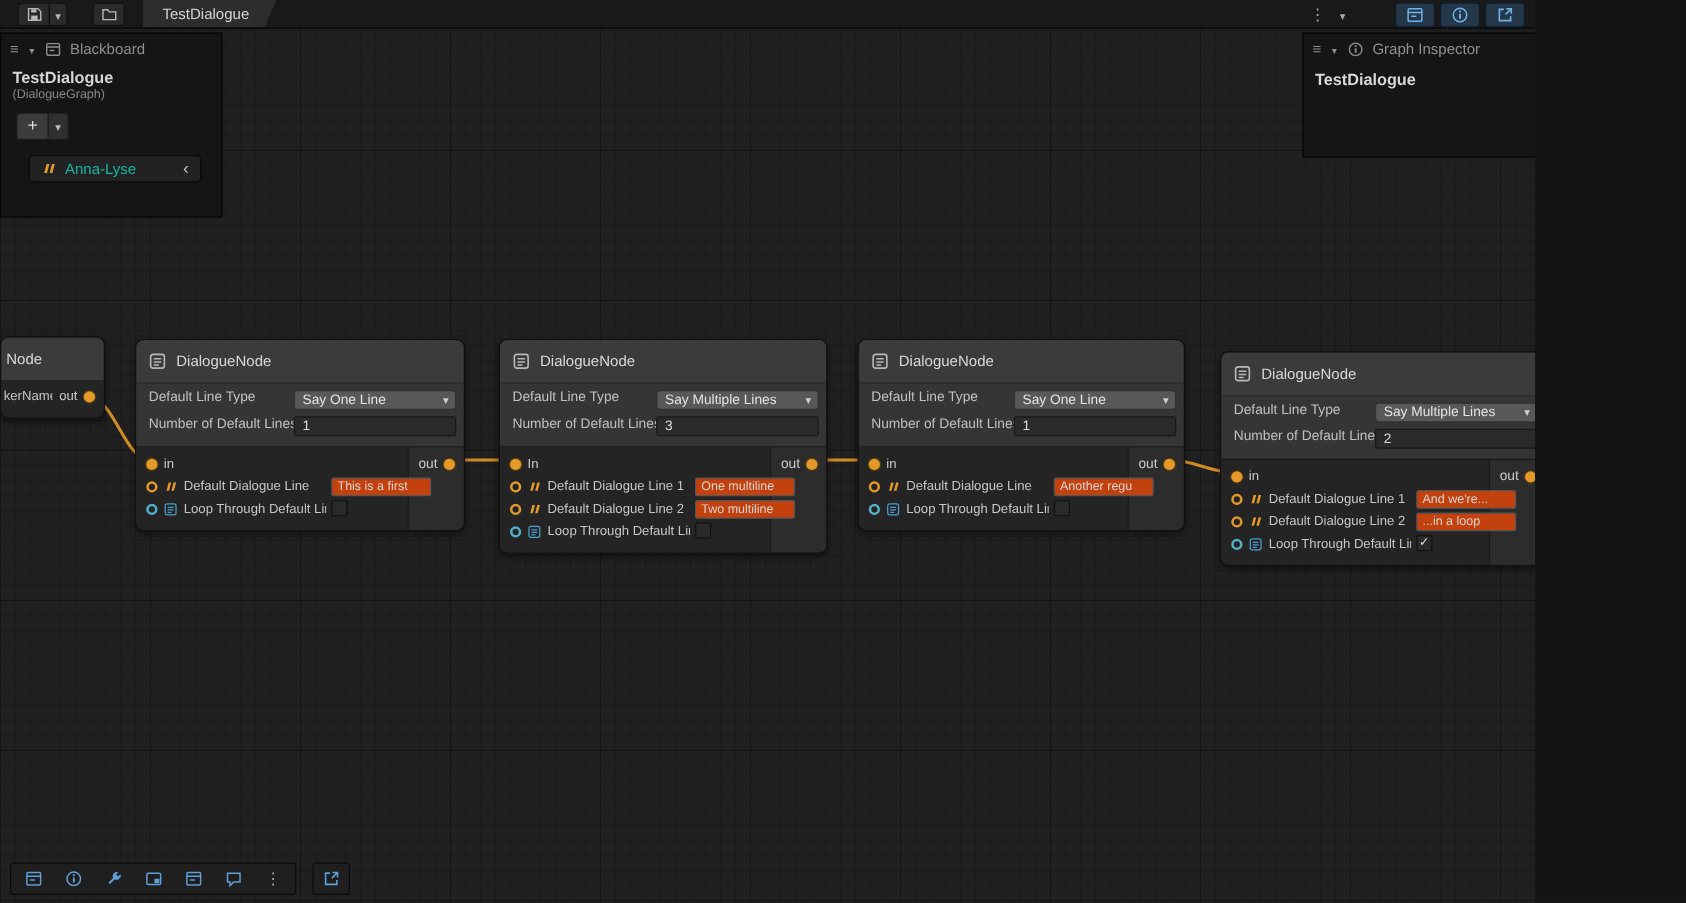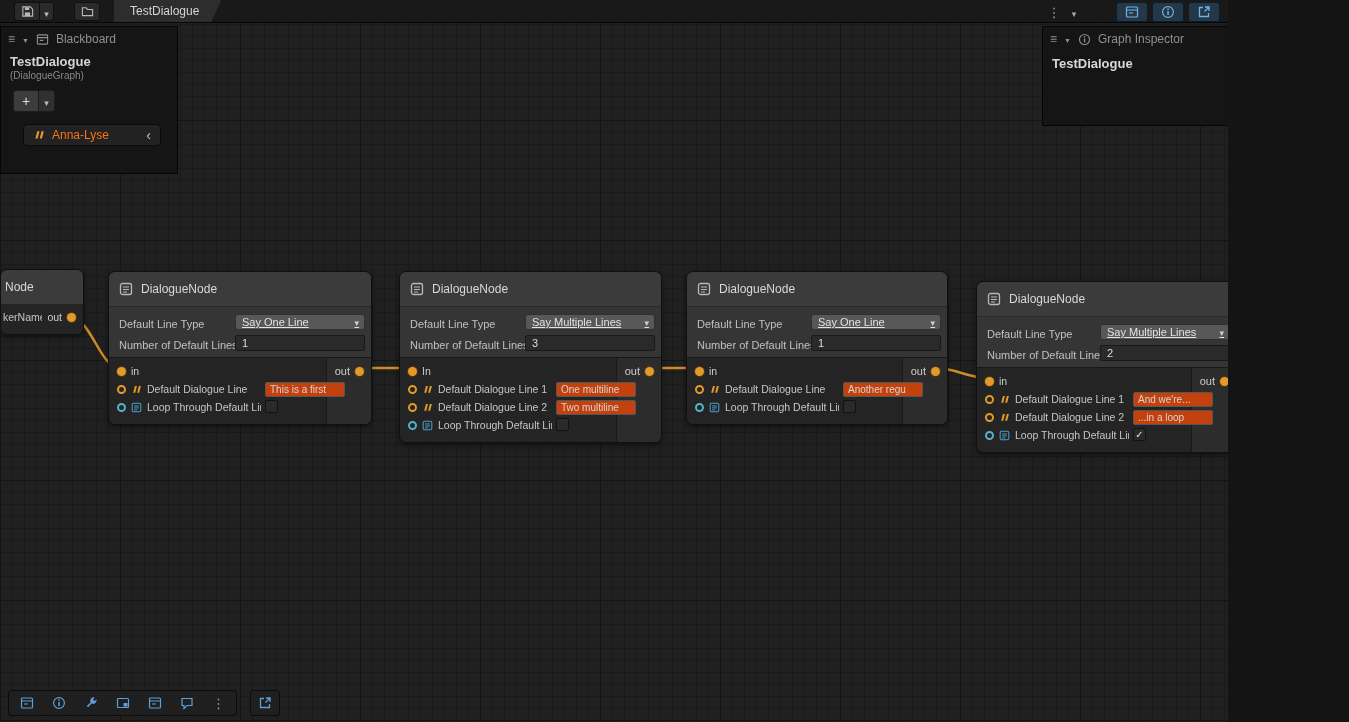--- a/index.html
+++ b/index.html
@@ -55,38 +55,38 @@
   .blackboard{left:0;top:26px;width:176px;height:146px;}
   .bb-name{color:#d6d6d6;font-weight:bold;font-size:13px;padding:5px 9px 0;}
   .bb-type{color:#888;font-size:10px;padding:1px 9px 0;}
   .bb-actions{display:flex;padding:9px 0 0 12px;}
   .bb-add{width:24px;height:20px;background:#3c3c3c;border:1px solid #1d1d1d;border-radius:3px 0 0 3px;
           color:#dcdcdc;display:flex;align-items:center;justify-content:center;}
   .bb-add-arrow{width:15px;height:20px;background:#303030;border:1px solid #1d1d1d;border-left:none;
           border-radius:0 3px 3px 0;color:#bbb;display:flex;align-items:center;justify-content:center;}
   .bb-field{margin:12px 0 0 22px;width:138px;height:22px;background:#222;border:1px solid #0a0a0a;
             border-radius:4px;display:flex;align-items:center;gap:7px;padding:0 9px;box-sizing:border-box;}
-  .bb-field-name{color:#f97316;font-size:12px;flex:1;white-space:nowrap;overflow:hidden;}
+  .bb-field-name{color:#14b8a6;font-size:12px;flex:1;white-space:nowrap;overflow:hidden;}
   .bb-chev{color:#c0c0c0;}
   .inspector{left:1042px;top:26px;width:301px;height:98px;}
   .gi-name{color:#d8d8d8;font-weight:bold;font-size:13px;padding:7px 9px;}
   .gray-icon{color:#8f8f8f;}
 
   
   .gnode{position:absolute;background:#242424;border:1px solid #101010;border-radius:7px;z-index:4;
          overflow:hidden;box-shadow:0 2px 5px rgba(0,0,0,.45);}
   .gnode-title{height:34px;display:flex;align-items:center;gap:8px;padding:0 10px;background:#3b3b3b;
                color:#d8d8d8;font-size:12px;white-space:nowrap;overflow:hidden;}
   .gnode-title .icon{color:#b8b8b8;}
   .gnode-props{background:#353535;padding:5px 6px 6px;border-top:1px solid #2a2a2a;
                border-bottom:1px solid #181818;display:flex;flex-direction:column;gap:3px;}
-  .prop-row{display:flex;align-items:flex-end;height:18px;}
+  .prop-row{display:flex;align-items:flex-start;height:18px;}
   .prop-label{flex:1;color:#c0c0c0;font-size:11px;padding-left:4px;white-space:nowrap;overflow:hidden;}
   .enum-field{width:130px;height:16px;background:#585858;border:1px solid #303030;border-radius:3px;
-              display:flex;align-items:center;padding:0 5px 0 6px;color:#e2e2e2;font-size:11px;box-sizing:border-box;text-decoration:underline;}
+              display:flex;align-items:center;padding:0 5px 0 6px;color:#e2e2e2;font-size:11px;box-sizing:border-box;}
   .enum-field .val{flex:1;white-space:nowrap;overflow:hidden;}
   .enum-arrow{color:#d0d0d0;}
   .text-field{width:130px;height:16px;background:#2a2a2a;border:1px solid #191919;border-radius:2px;
               display:flex;align-items:center;padding:0 6px;color:#dcdcdc;font-size:11px;box-sizing:border-box;}
   .gnode-body{position:relative;padding:4px 0 8px;background:#242424;}
   .out-strip{position:absolute;top:0;right:0;bottom:0;width:44px;background:#2c2c2c;
              border-left:1px solid #191919;z-index:0;}
   .out-row{position:absolute;top:4px;right:0;height:18px;display:flex;align-items:center;gap:5px;
            padding-right:7px;color:#cccccc;font-size:11px;z-index:2;}
   .port-row{position:relative;height:18px;display:flex;align-items:center;gap:5px;padding-left:8px;

